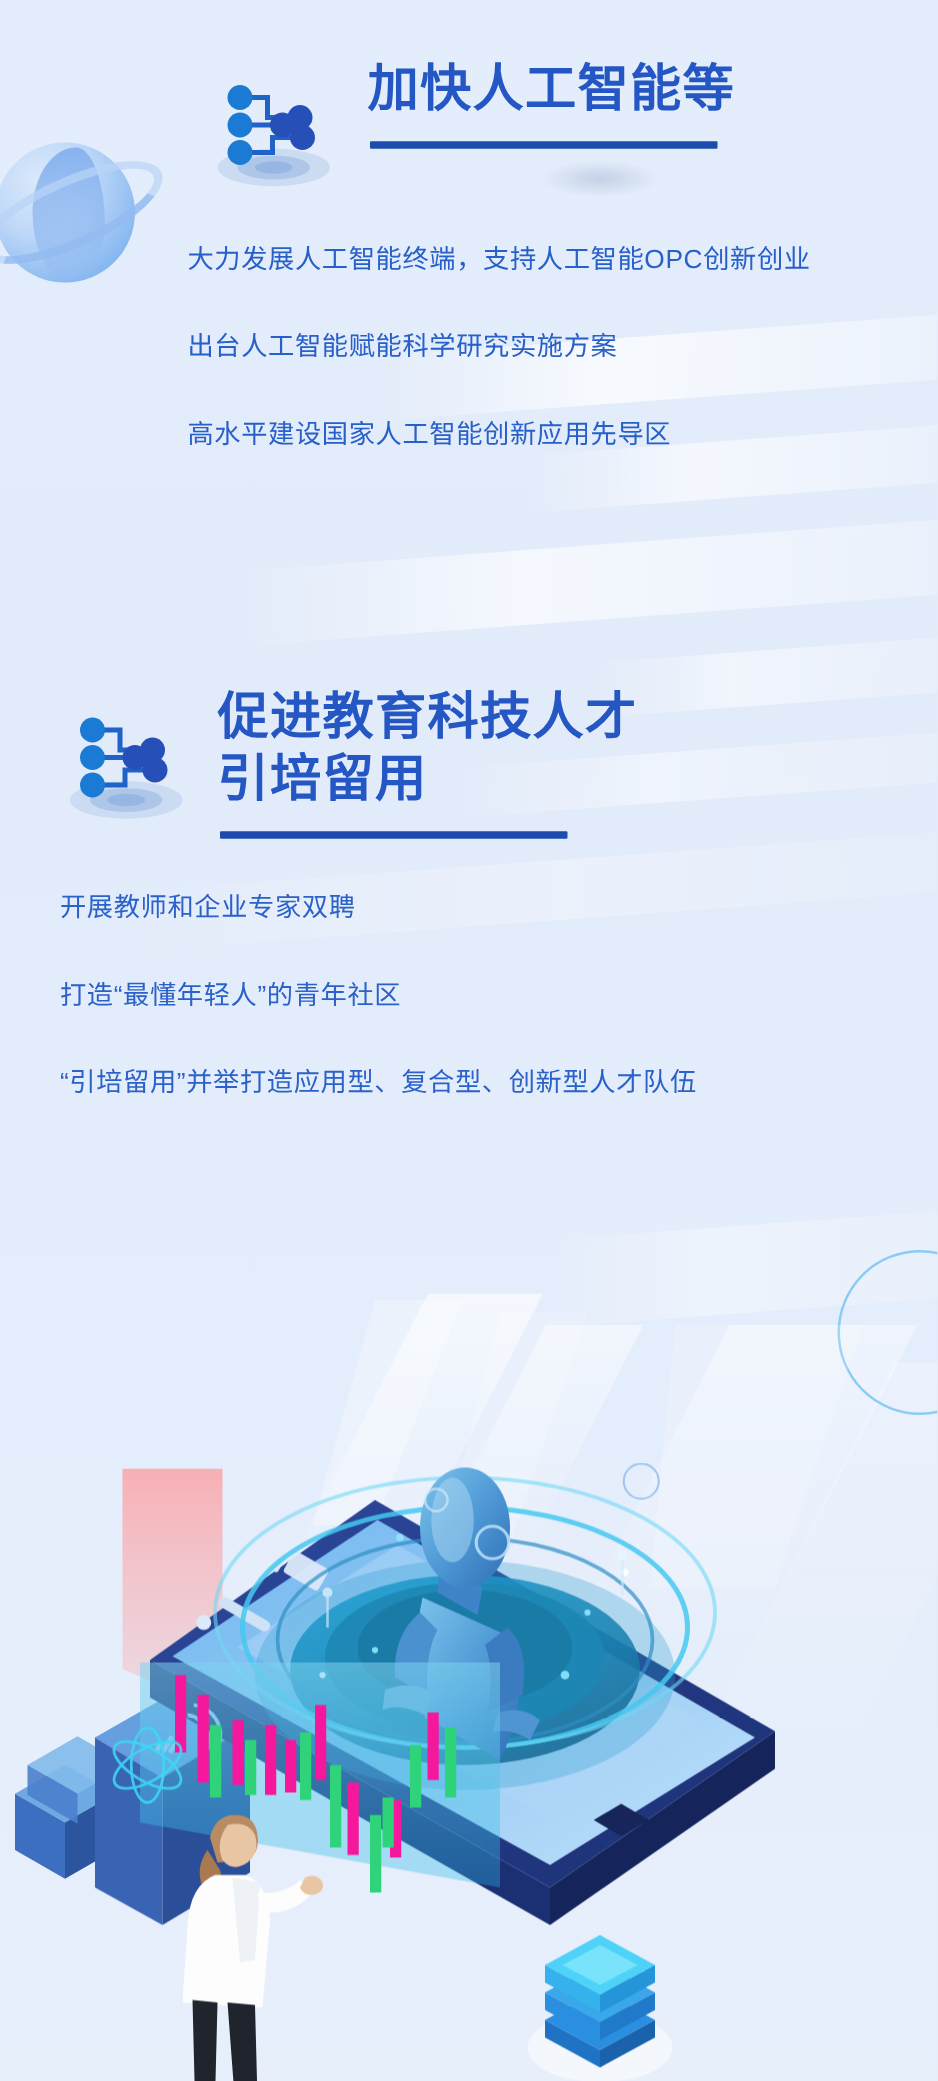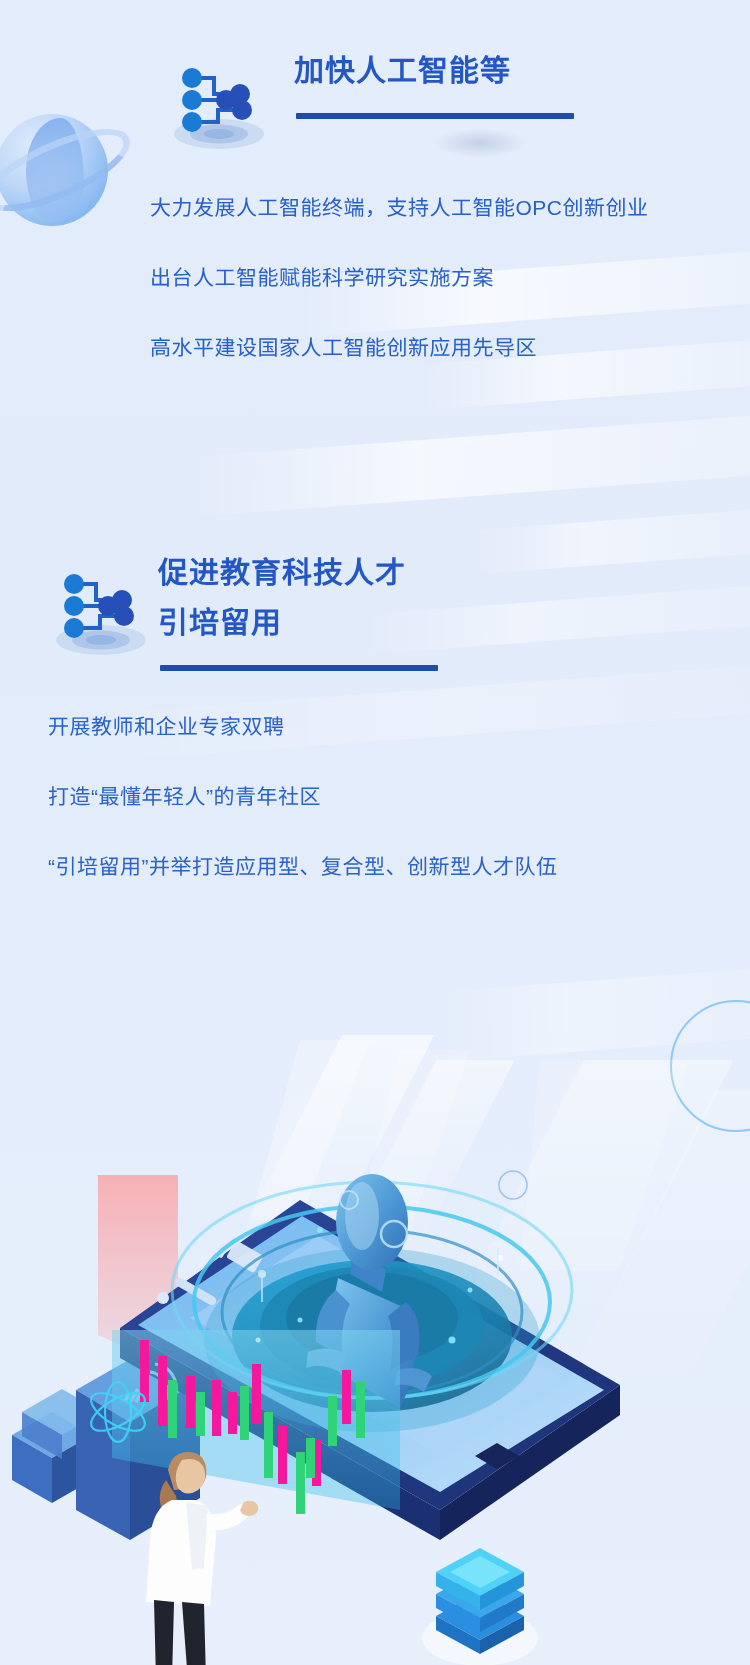--- a/index.html
+++ b/index.html
@@ -82,24 +82,24 @@
   .sec2 { top:548px; }
 
   .sec-head { display:flex; align-items:flex-start; }
   .sec1 .sec-head { padding-left:170px; }
   .sec2 .sec-head { padding-left:52px; }
 
   .node-icon { position:relative; width:98px; height:92px; flex:0 0 98px; margin-top:14px; }
   .sec2 .node-icon { margin-top:18px; }
   .node-icon svg { position:absolute; left:0; top:0; }
 
-  .head-text { margin-left:8px; }
+  .head-text { margin-left:24px; }
   .sec1 .head-text { margin-left:26px; }
   .head-line {
-    font-size:30px; line-height:50px; font-weight:bold;
+    font-size:41px; line-height:50px; font-weight:bold;
     color:#2557c4; letter-spacing:1px; white-space:nowrap;
   }
   .head-rule {
     height:6px; background:#1d4cad; border-radius:1px;
     margin-top:17px;
   }
   .sec1 .head-rule { width:278px; margin-left:2px; }
   .sec2 .head-rule { width:278px; margin-left:2px; }
 
   .body-list { margin-top:36px; }

